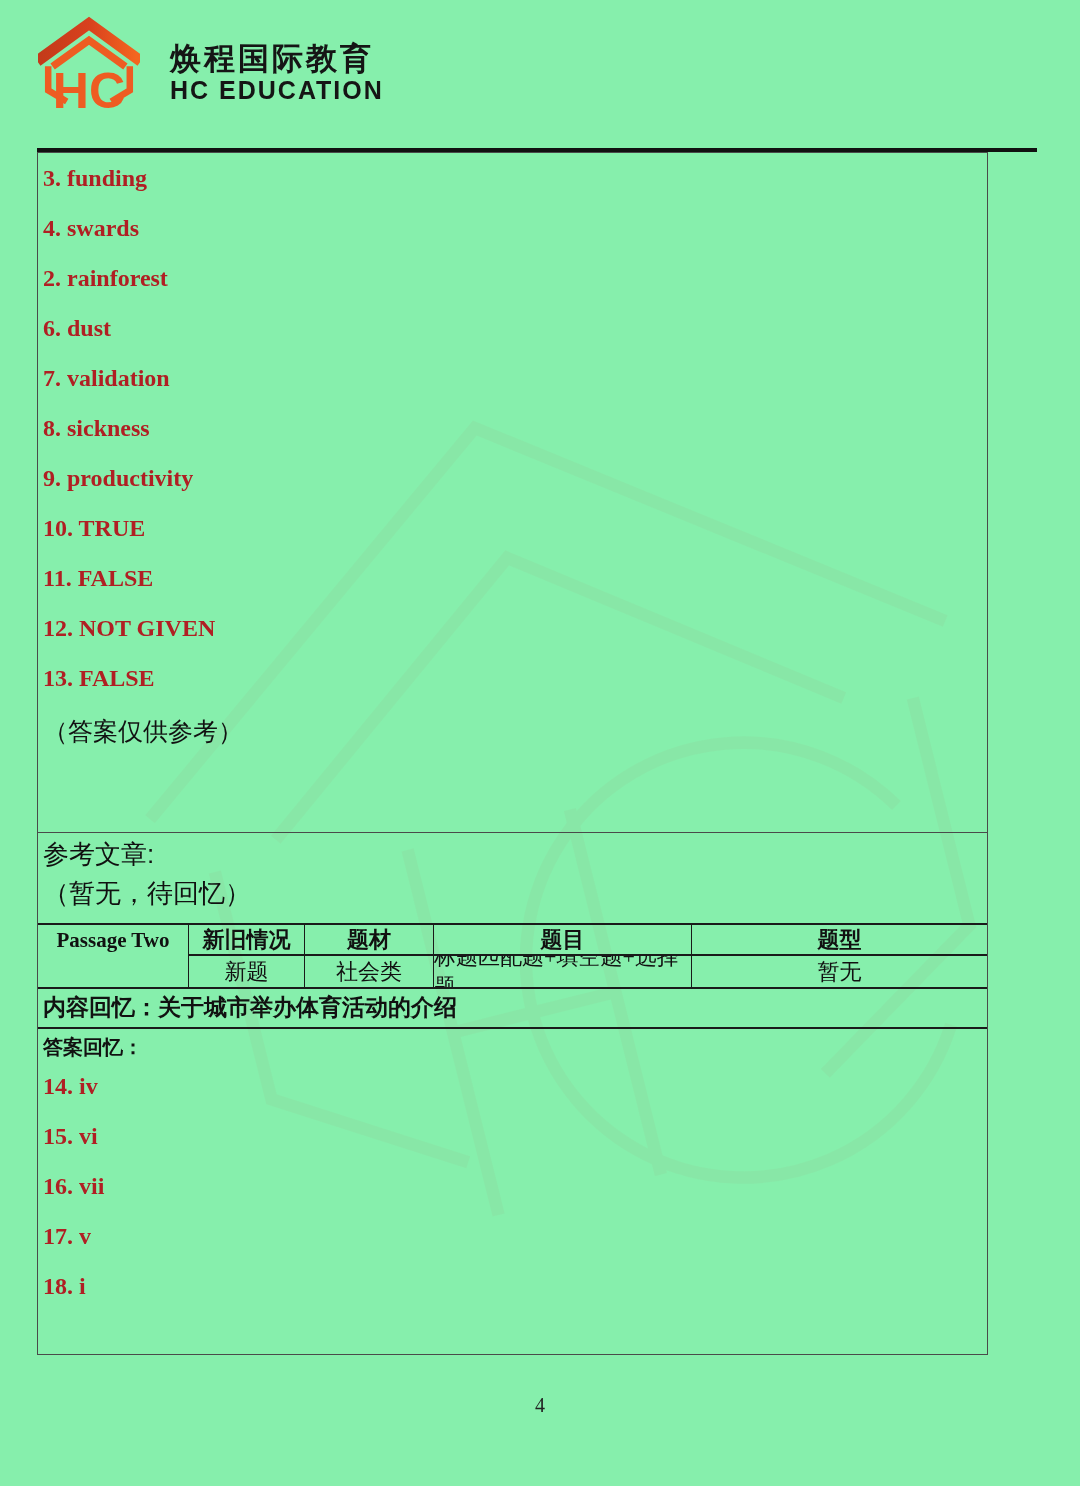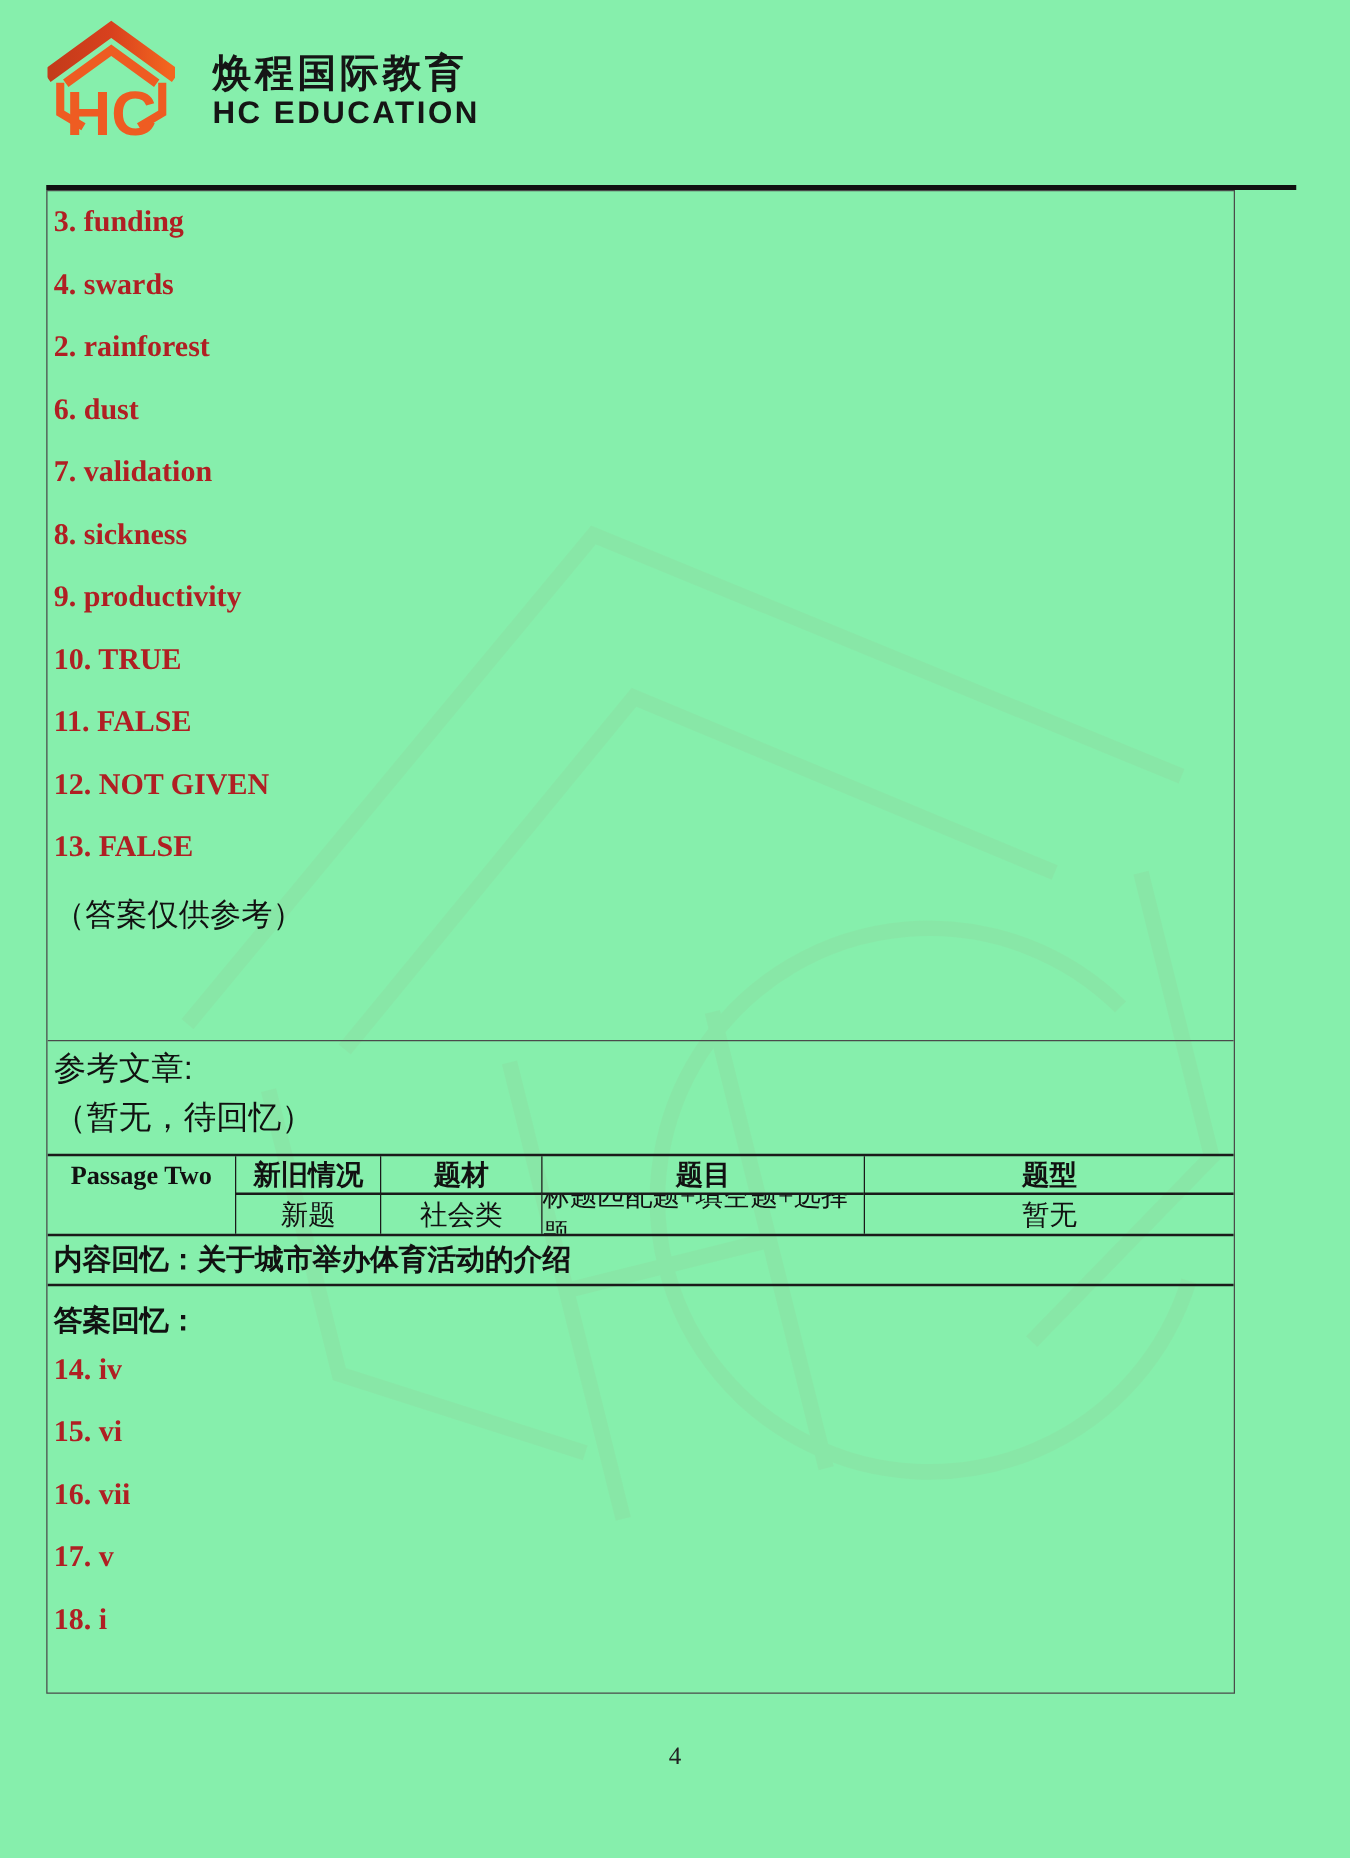--- a/index.html
+++ b/index.html
@@ -86,22 +86,22 @@
   }
   .sec-content{
     height:40px;flex:none;
     border-bottom:2px solid var(--border-dark);
     padding:3px 0 0 5px;
     font-family:"Liberation Sans","DejaVu Sans",sans-serif;
     font-weight:bold;font-size:23px;
   }
   .sec-recall{flex:1;padding-left:5px;}
   .recall-label{
-    font-family:Liberation Serif, serif;
-    font-weight:bold;font-size:23px;line-height:28px;padding-top:14px;
+    font-family:Liberation Sans, sans-serif;
+    font-weight:bold;font-size:20px;line-height:28px;padding-top:4px;
   }
   
   .page-number{
     position:absolute;left:0;top:1394px;width:100%;
     text-align:center;font-size:20px;color:#222;
   }
 </style>
 </head>
 <body>
 

